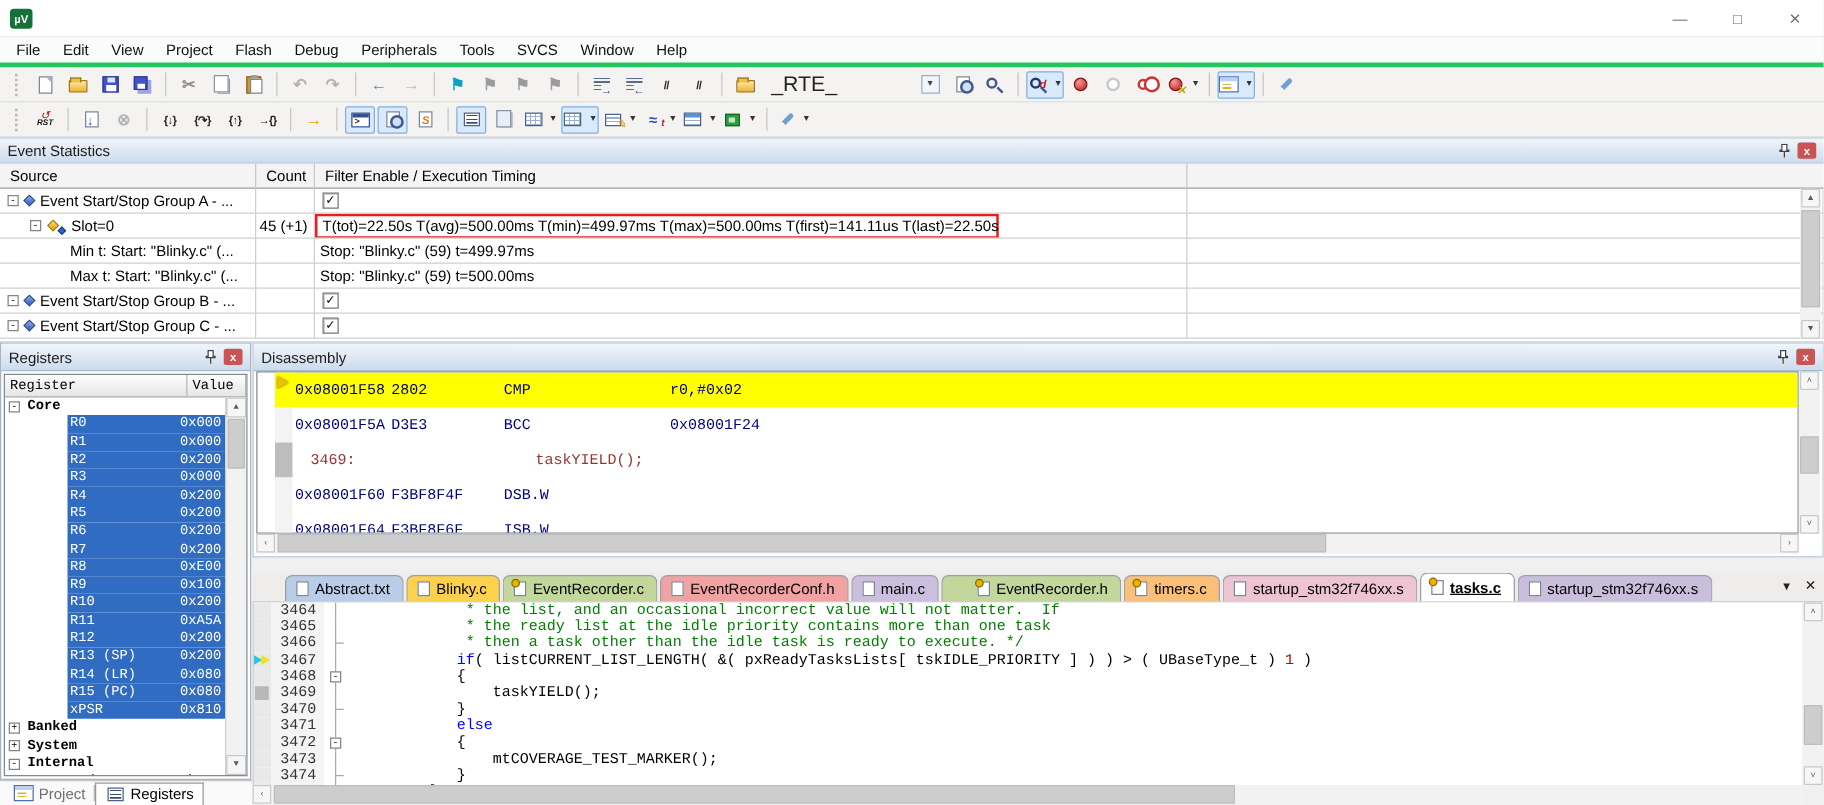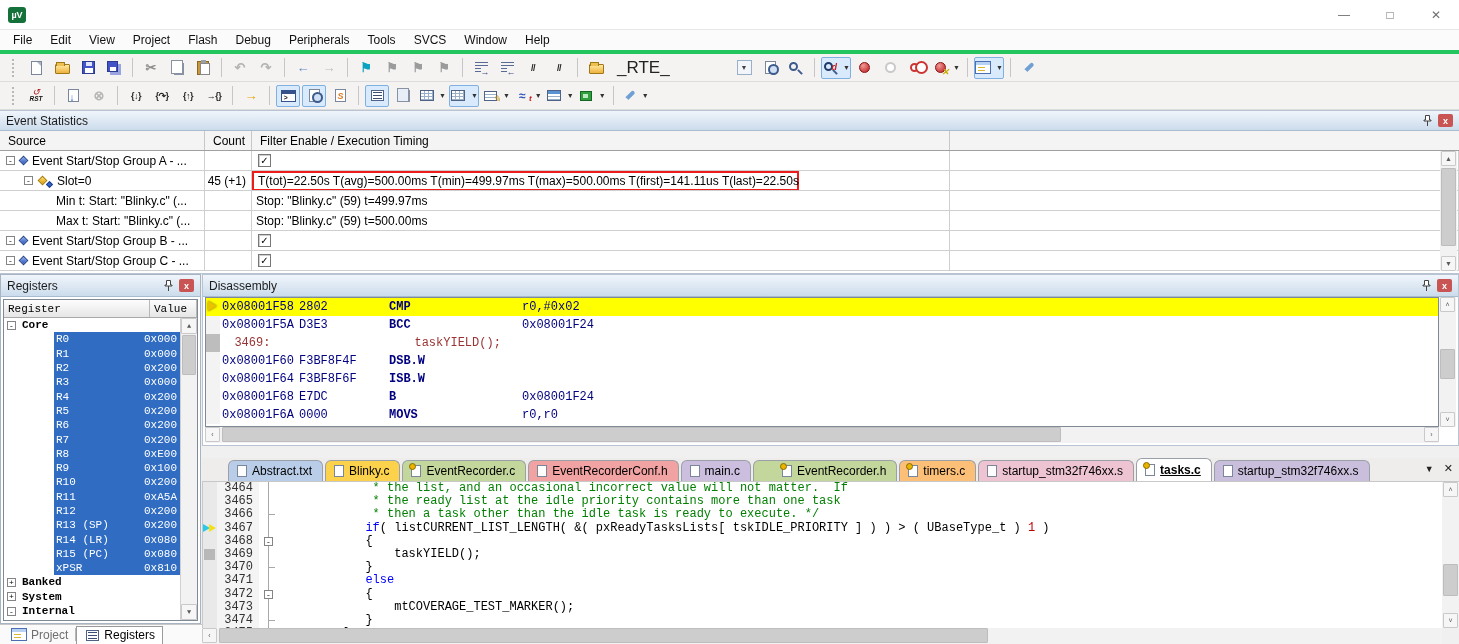--- a/index.html
+++ b/index.html
@@ -133,27 +133,27 @@
 
 
 #dock-tabs{position:absolute;left:0;top:624px;width:202px;height:20px;background:#fafafa;border-top:1px solid #c8c8c8;display:flex;align-items:center;padding-left:4px;font-size:12px;}
 .btab{display:flex;align-items:center;gap:4px;padding:1px 7px;height:18px;color:#6f6f6f;}
 .btab.active{background:#fff;border:1px solid #9a9a9a;border-bottom:none;color:#000;}
 .btabsep{width:1px;height:13px;background:#b8b8b8;}
 
 
 #disasm-panel{left:202px;top:274px;width:1257px;height:172px;}
 #disasm-body{position:absolute;left:2px;top:22px;right:2px;bottom:2px;border:1px solid #808a96;background:#fff;overflow:hidden;font-family:"Liberation Mono",monospace;font-size:12px;}
-.dline{display:flex;height:18px;align-items:center;color:#000080;white-space:pre;}
+.dline{display:flex;height:28px;align-items:center;color:#000080;white-space:pre;margin-left:14px;}
 .dline.cur{background:#ffff00;}
 .dgut{width:14px;height:100%;flex:0 0 auto;background:#f3f3f3;position:relative;}
 .dline.cur .dgut{background:#ffff00;}
 .dgut.block{background:#bdbdbd;}
 .darrow{position:absolute;left:2px;top:3px;width:0;height:0;border-left:9px solid #e8c400;border-top:5px solid transparent;border-bottom:5px solid transparent;filter:drop-shadow(0 0 1px #806000);}
-.da{width:79px;padding-left:2px;}.dc{width:90px;}.dm{width:133px;font-weight:bold;}.do{flex:1;}
+.da{width:79px;padding-left:2px;}.dc{width:90px;}.dm{width:133px;}.do{flex:1;}
 .dsrc{color:#993333;}
 #disasm-vsb{position:absolute;right:2px;top:22px;width:17px;bottom:18px;background:#f2f2f2;}
 #disasm-hsb{position:absolute;left:2px;right:19px;bottom:2px;height:16px;background:#f2f2f2;}
 
 
 #editor{position:absolute;left:202px;top:458px;width:1257px;height:198px;background:#f0f0f0;}
 #tabbar{height:24px;display:flex;align-items:flex-end;background:#efedeb;border-bottom:1px solid #c8c8c8;padding-left:26px;position:relative;}
 .etab{display:flex;align-items:center;gap:5px;height:21px;padding:0 10px 0 8px;border:1px solid #9aa0a8;border-bottom:none;border-radius:6px 6px 0 0;margin-right:2px;font-size:12px;white-space:nowrap;}
 .etab.active{height:23px;font-weight:bold;}
 .etab.active .etlbl{text-decoration:underline;}

